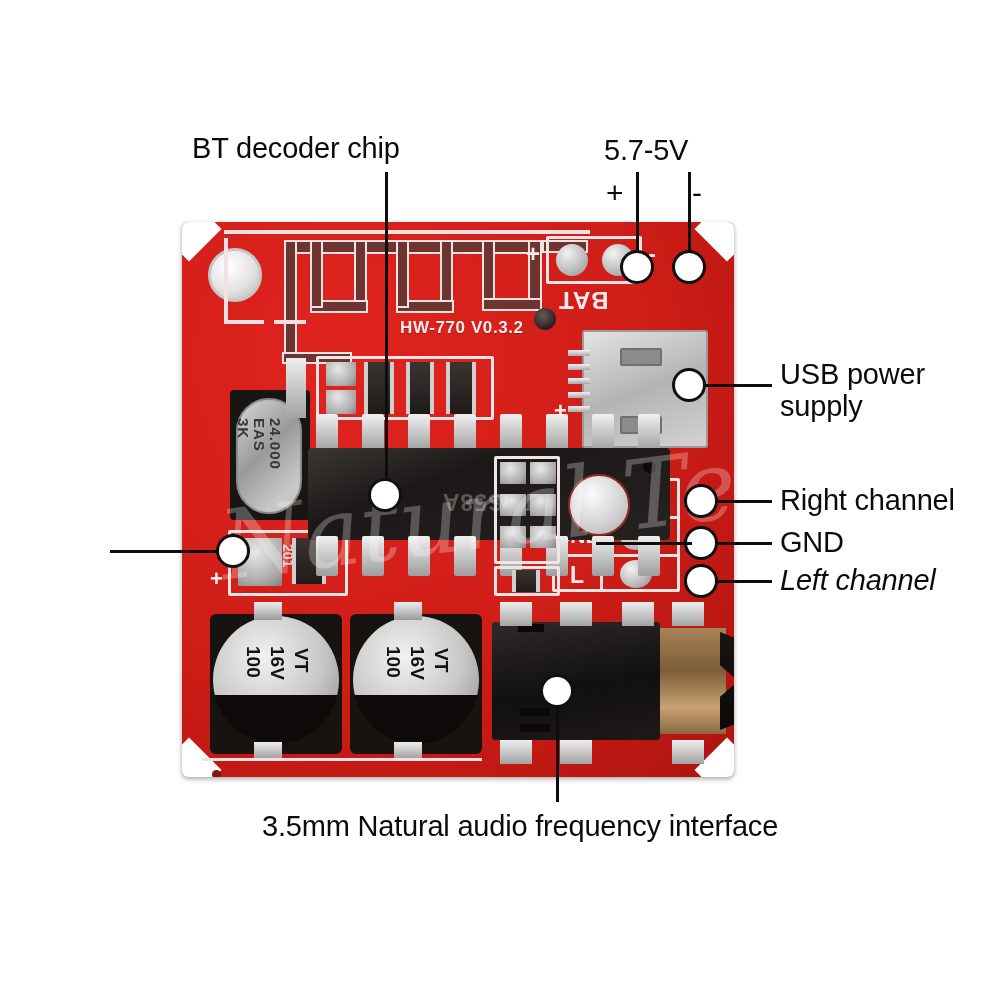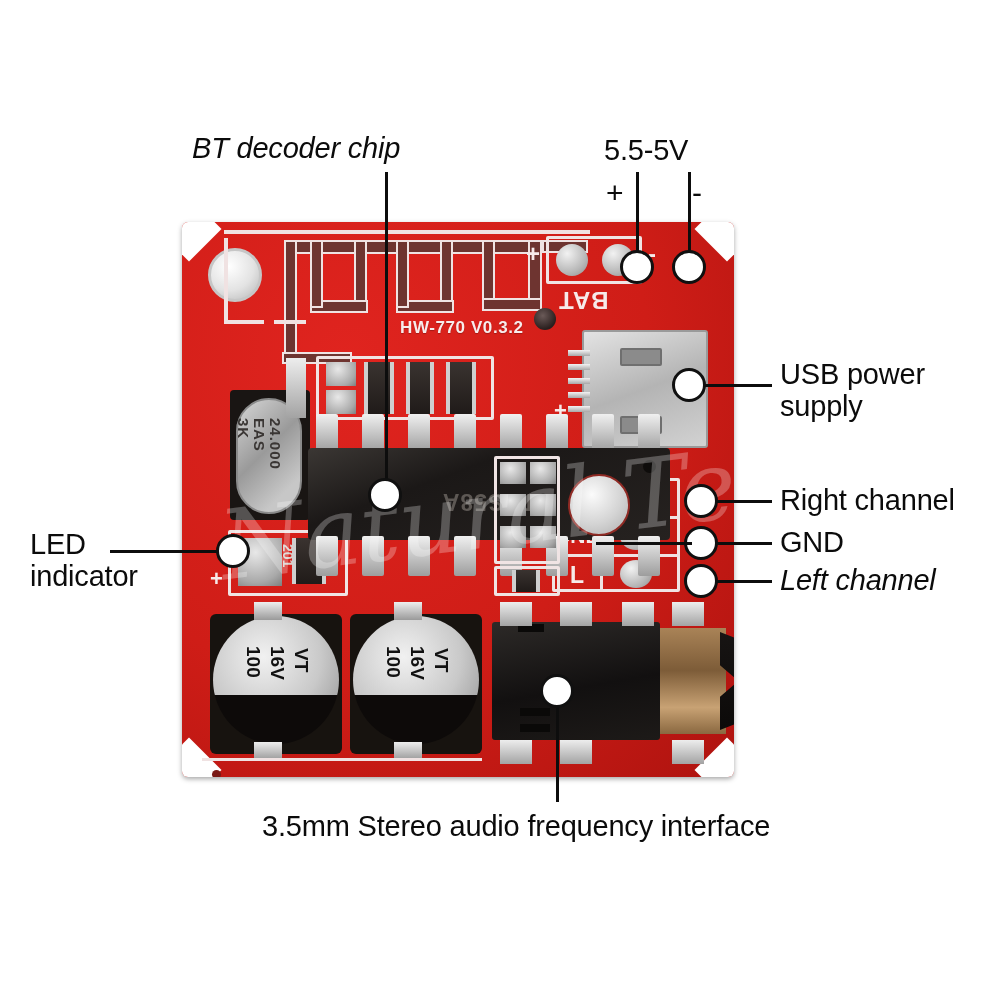--- a/index.html
+++ b/index.html
@@ -339,25 +339,25 @@
       <div class="tinypad" style="left:490px; top:518px; width:32px; height:24px;"></div>
       <div class="tinypad" style="left:490px; top:380px; width:32px; height:24px;"></div>
     </div>
 
     <div class="viat" style="left:30px; top:548px; width:9px; height:9px;"></div>
     <div class="silkline" style="left:20px; top:536px; width:280px; height:3px;"></div>
 
     <div id="wm">Natural Tech</div>
   </div>
 
-  <div class="anno" style="left:192px; top:132px;font-style:italic;">BT decoder chip</div>
+  <div class="anno" style="left:192px; top:132px;">BT decoder chip</div>
   <div class="lead v" style="left:385px; top:172px; height:320px;"></div>
   <div class="dot" style="left:368px; top:478px; width:34px; height:34px;"></div>
 
-  <div class="anno" style="left:604px; top:134px;">5.5-5V</div>
+  <div class="anno" style="left:604px; top:134px;">5.7-5V</div>
   <div class="anno" style="left:606px; top:176px; font-size:30px;">+</div>
   <div class="anno" style="left:692px; top:176px; font-size:30px;">-</div>
   <div class="lead v" style="left:636px; top:172px; height:100px;"></div>
   <div class="dot" style="left:620px; top:250px; width:34px; height:34px;"></div>
   <div class="lead v" style="left:688px; top:172px; height:100px;"></div>
   <div class="dot" style="left:672px; top:250px; width:34px; height:34px;"></div>
 
   <div class="anno" style="left:780px; top:358px;">USB power
 supply</div>
   <div class="lead h" style="left:700px; top:384px; width:72px;"></div>
@@ -369,22 +369,20 @@
 
   <div class="anno" style="left:780px; top:526px;">GND</div>
   <div class="lead h" style="left:712px; top:542px; width:60px;"></div>
   <div class="dot" style="left:684px; top:526px; width:34px; height:34px;"></div>
   <div class="lead h" style="left:596px; top:542px; width:96px;"></div>
 
   <div class="anno" style="left:780px; top:564px;font-style:italic;">Left channel</div>
   <div class="lead h" style="left:712px; top:580px; width:60px;"></div>
   <div class="dot" style="left:684px; top:564px; width:34px; height:34px;"></div>
 
-  <div class="anno" style="left:30px; top:528px;">LED
-indicator</div>
   <div class="lead h" style="left:110px; top:550px; width:110px;"></div>
   <div class="dot" style="left:216px; top:534px; width:34px; height:34px;"></div>
 
-  <div class="anno" style="left:262px; top:810px;">3.5mm Stereo audio frequency interface</div>
+  <div class="anno" style="left:262px; top:810px;">3.5mm Natural audio frequency interface</div>
   <div class="lead v" style="left:556px; top:700px; height:102px;"></div>
   <div class="dot" style="left:540px; top:674px; width:34px; height:34px;"></div>
 
 </div>
 
 </body></html>

